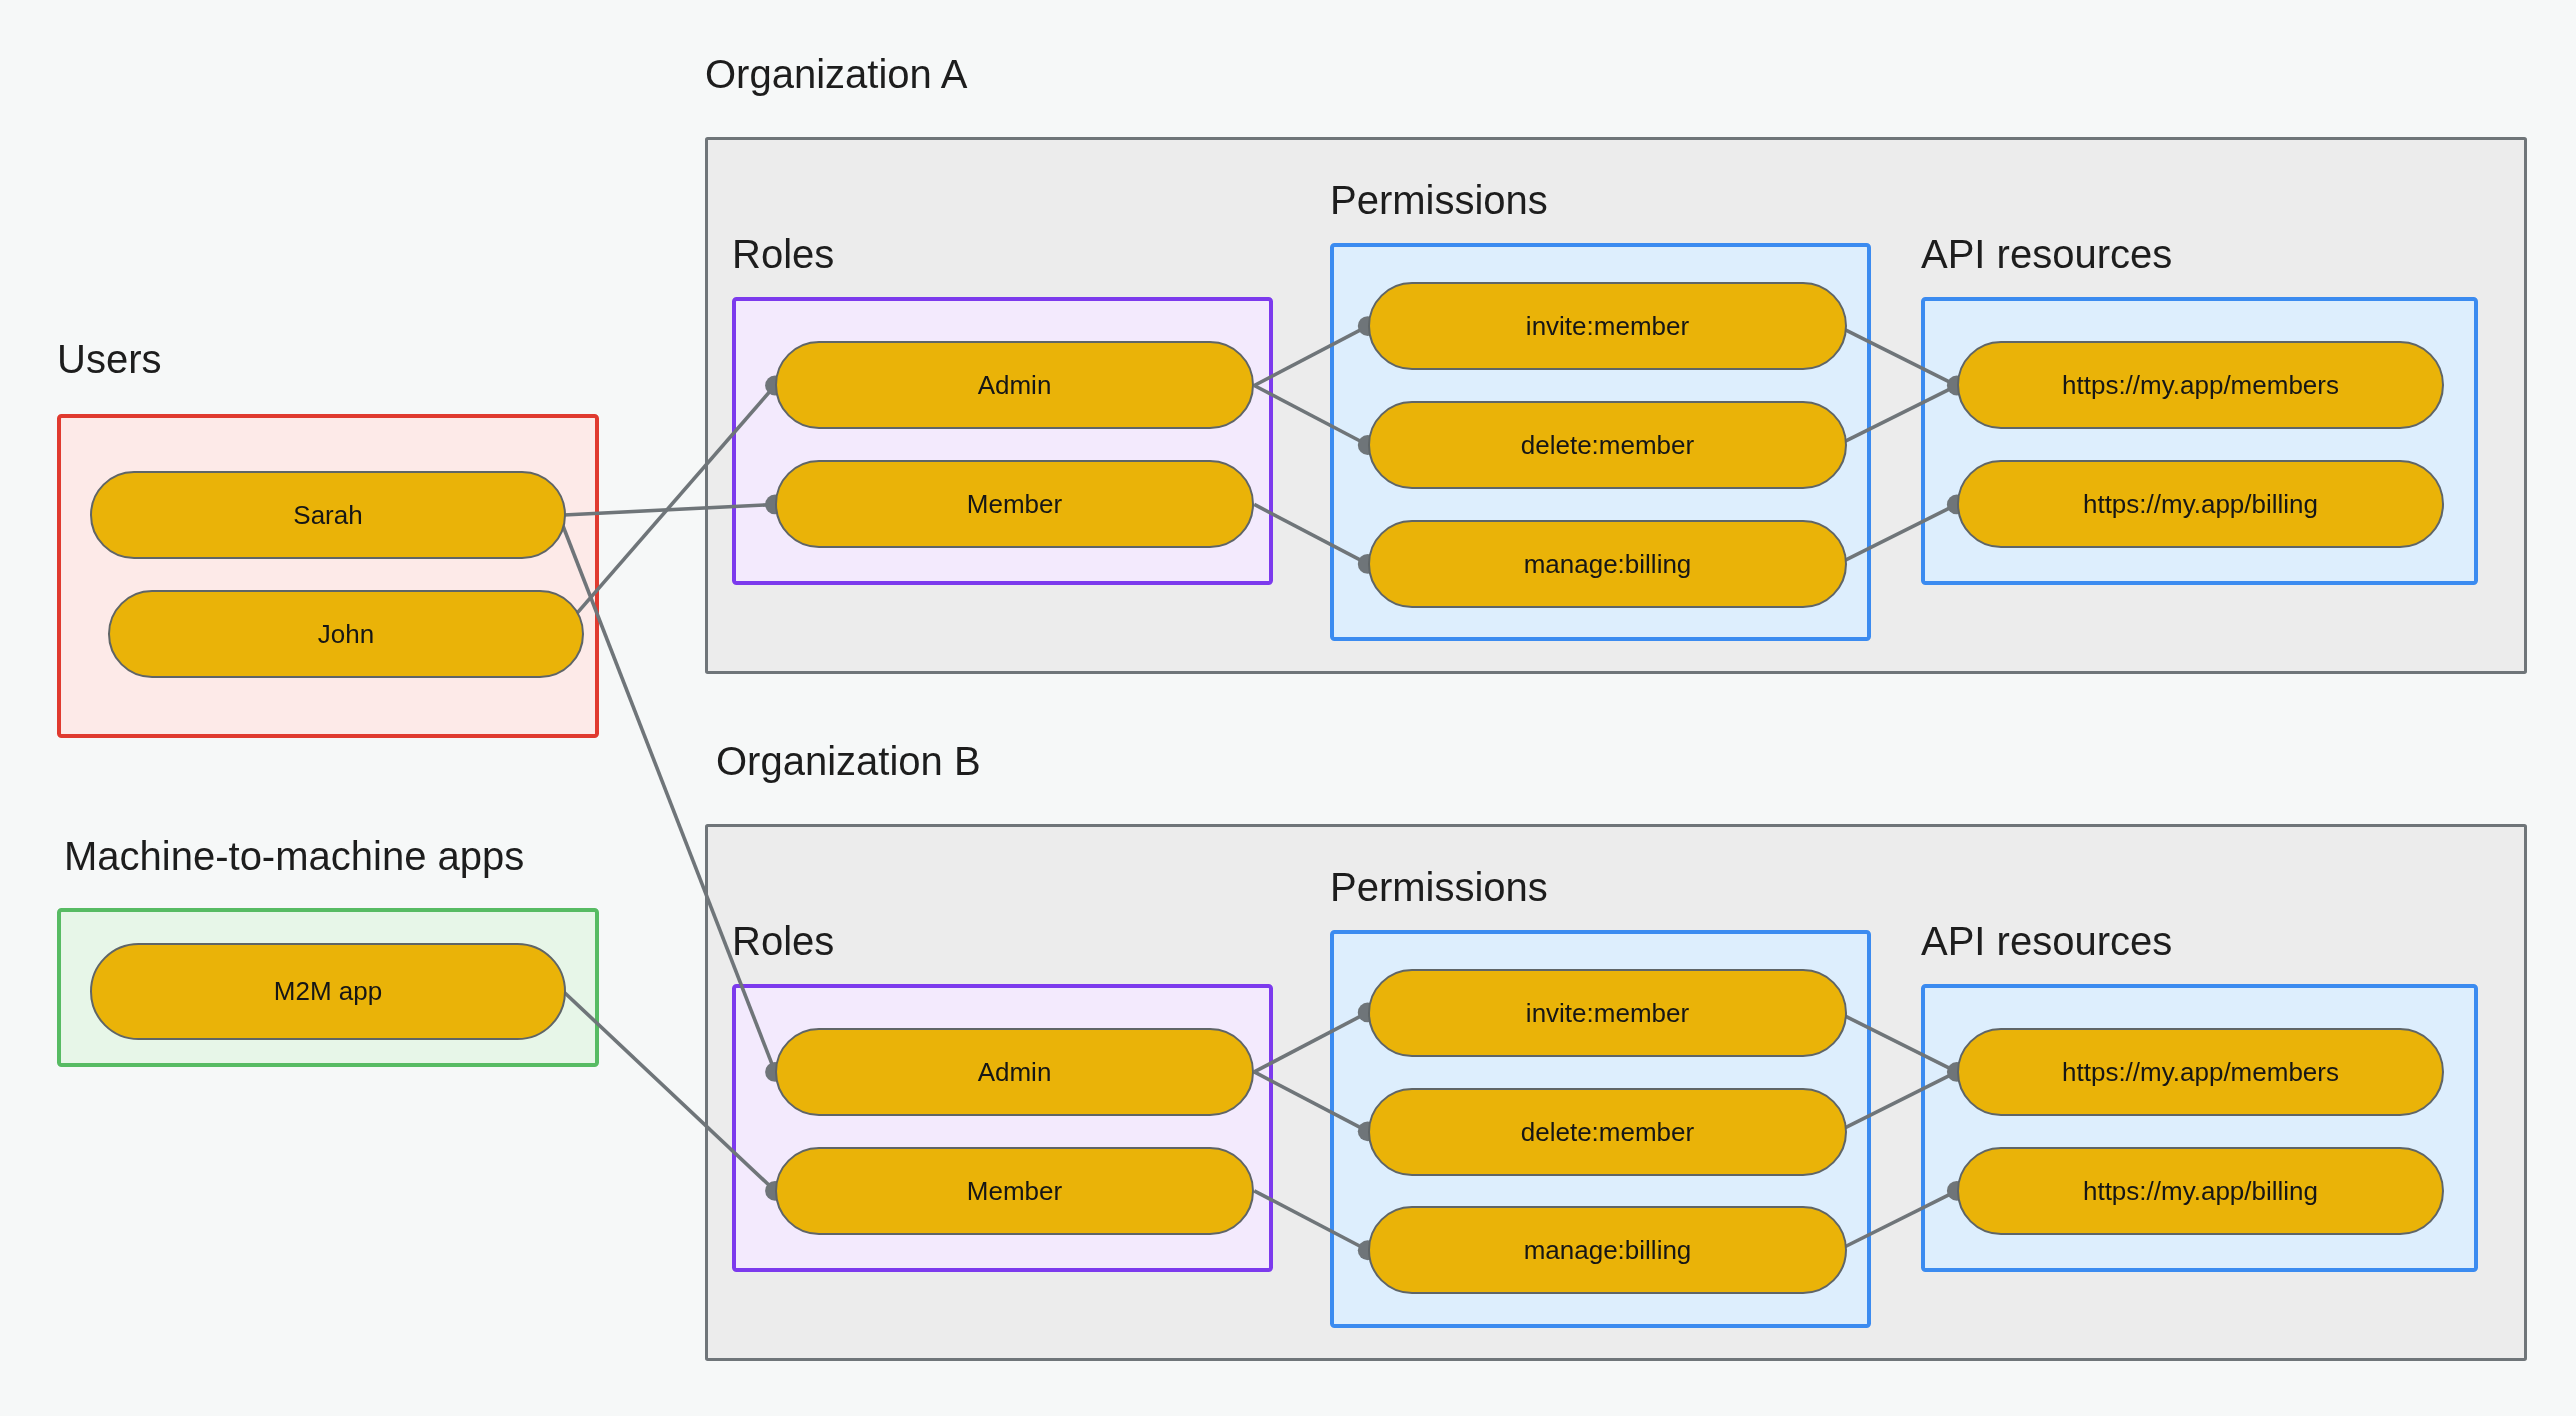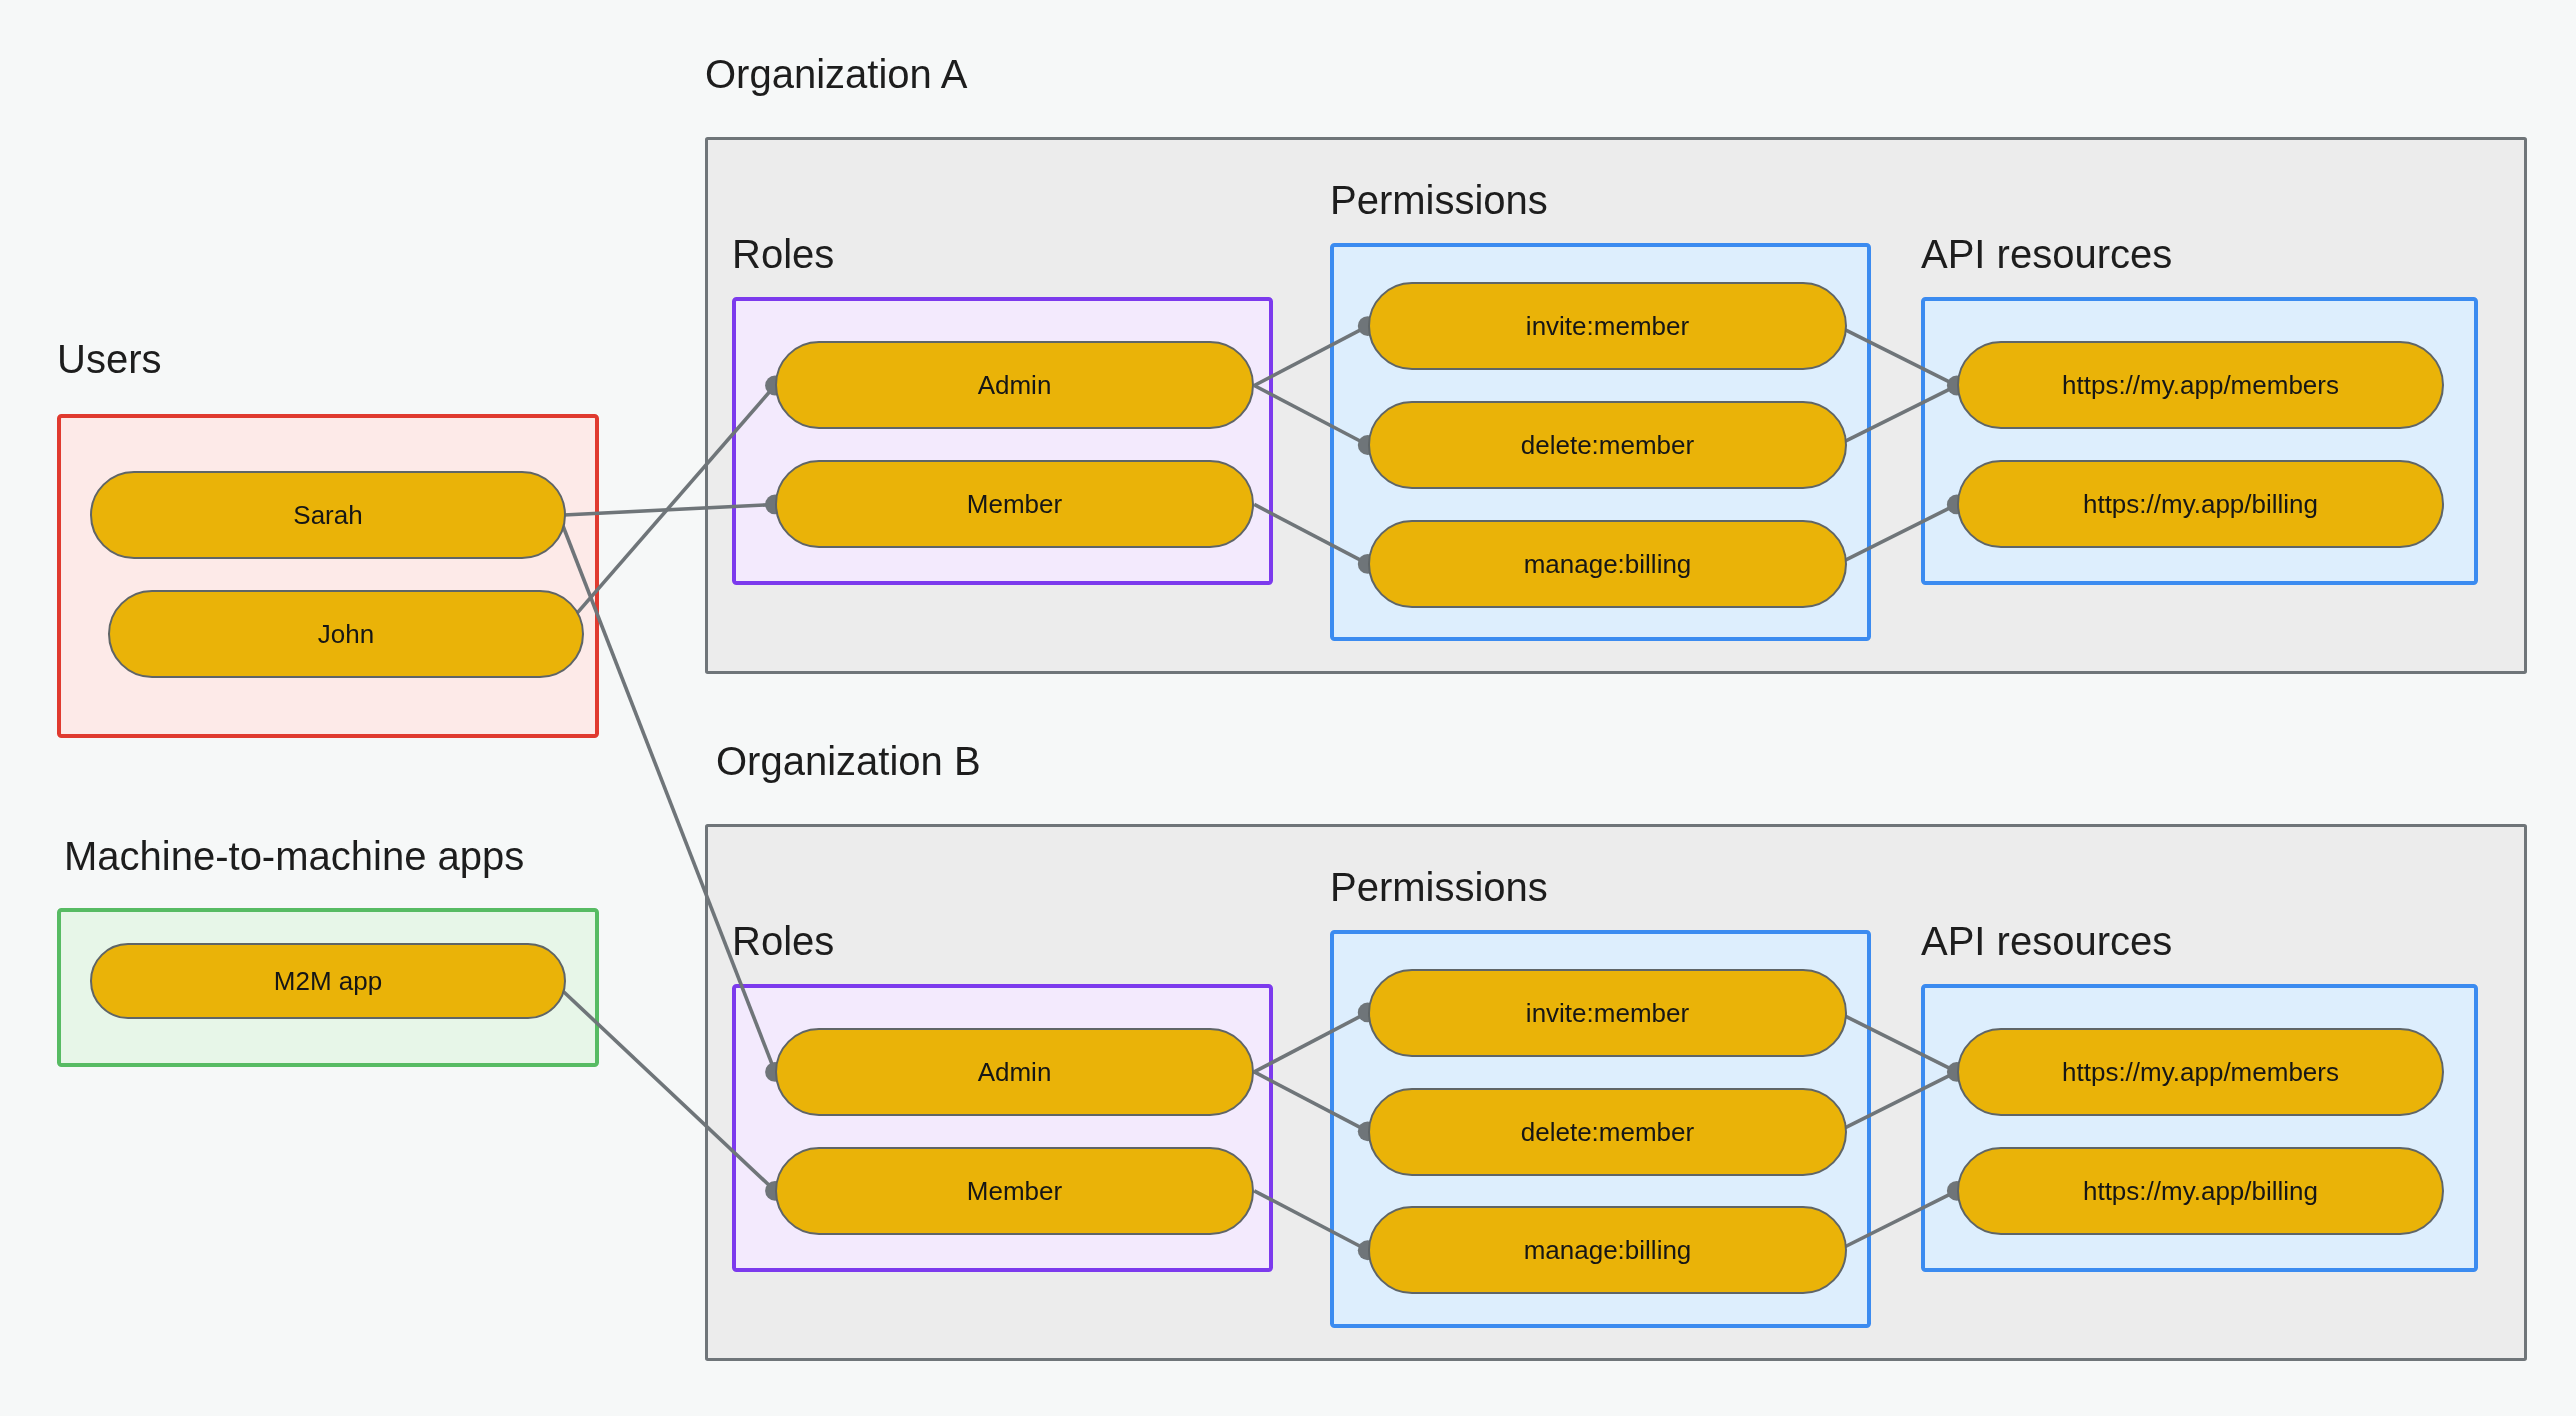--- a/index.html
+++ b/index.html
@@ -138,21 +138,21 @@
   <div class="box box-users" style="left:57px; top:414px; width:542px; height:324px;"></div>
   <div class="pill" style="left:90px; top:471px; width:476px; height:88px;">
     <span class="pill-label">Sarah</span>
   </div>
   <div class="pill" style="left:108px; top:590px; width:476px; height:88px;">
     <span class="pill-label">John</span>
   </div>
 
   <div class="grp-label" style="left:57px; top:836px;margin-left:7px;">Machine-to-machine apps</div>
   <div class="box box-m2m" style="left:57px; top:908px; width:542px; height:159px;"></div>
-  <div class="pill" style="left:90px; top:943px; width:476px; height:76px;">
+  <div class="pill" style="left:90px; top:943px; width:476px; height:97px;">
     <span class="pill-label">M2M app</span>
   </div>
 
   <div class="grp-label" style="left:705px; top:54px;">Organization A</div>
   <div class="box box-org" style="left:705px; top:137px; width:1822px; height:537px;"></div>
 
   <div class="grp-label" style="left:732px; top:234px;">Roles</div>
   <div class="box box-roles" style="left:732px; top:297px; width:541px; height:288px;"></div>
   <div class="pill" style="left:775px; top:341px; width:479px; height:88px;">
     <span class="pill-label">Admin</span>

